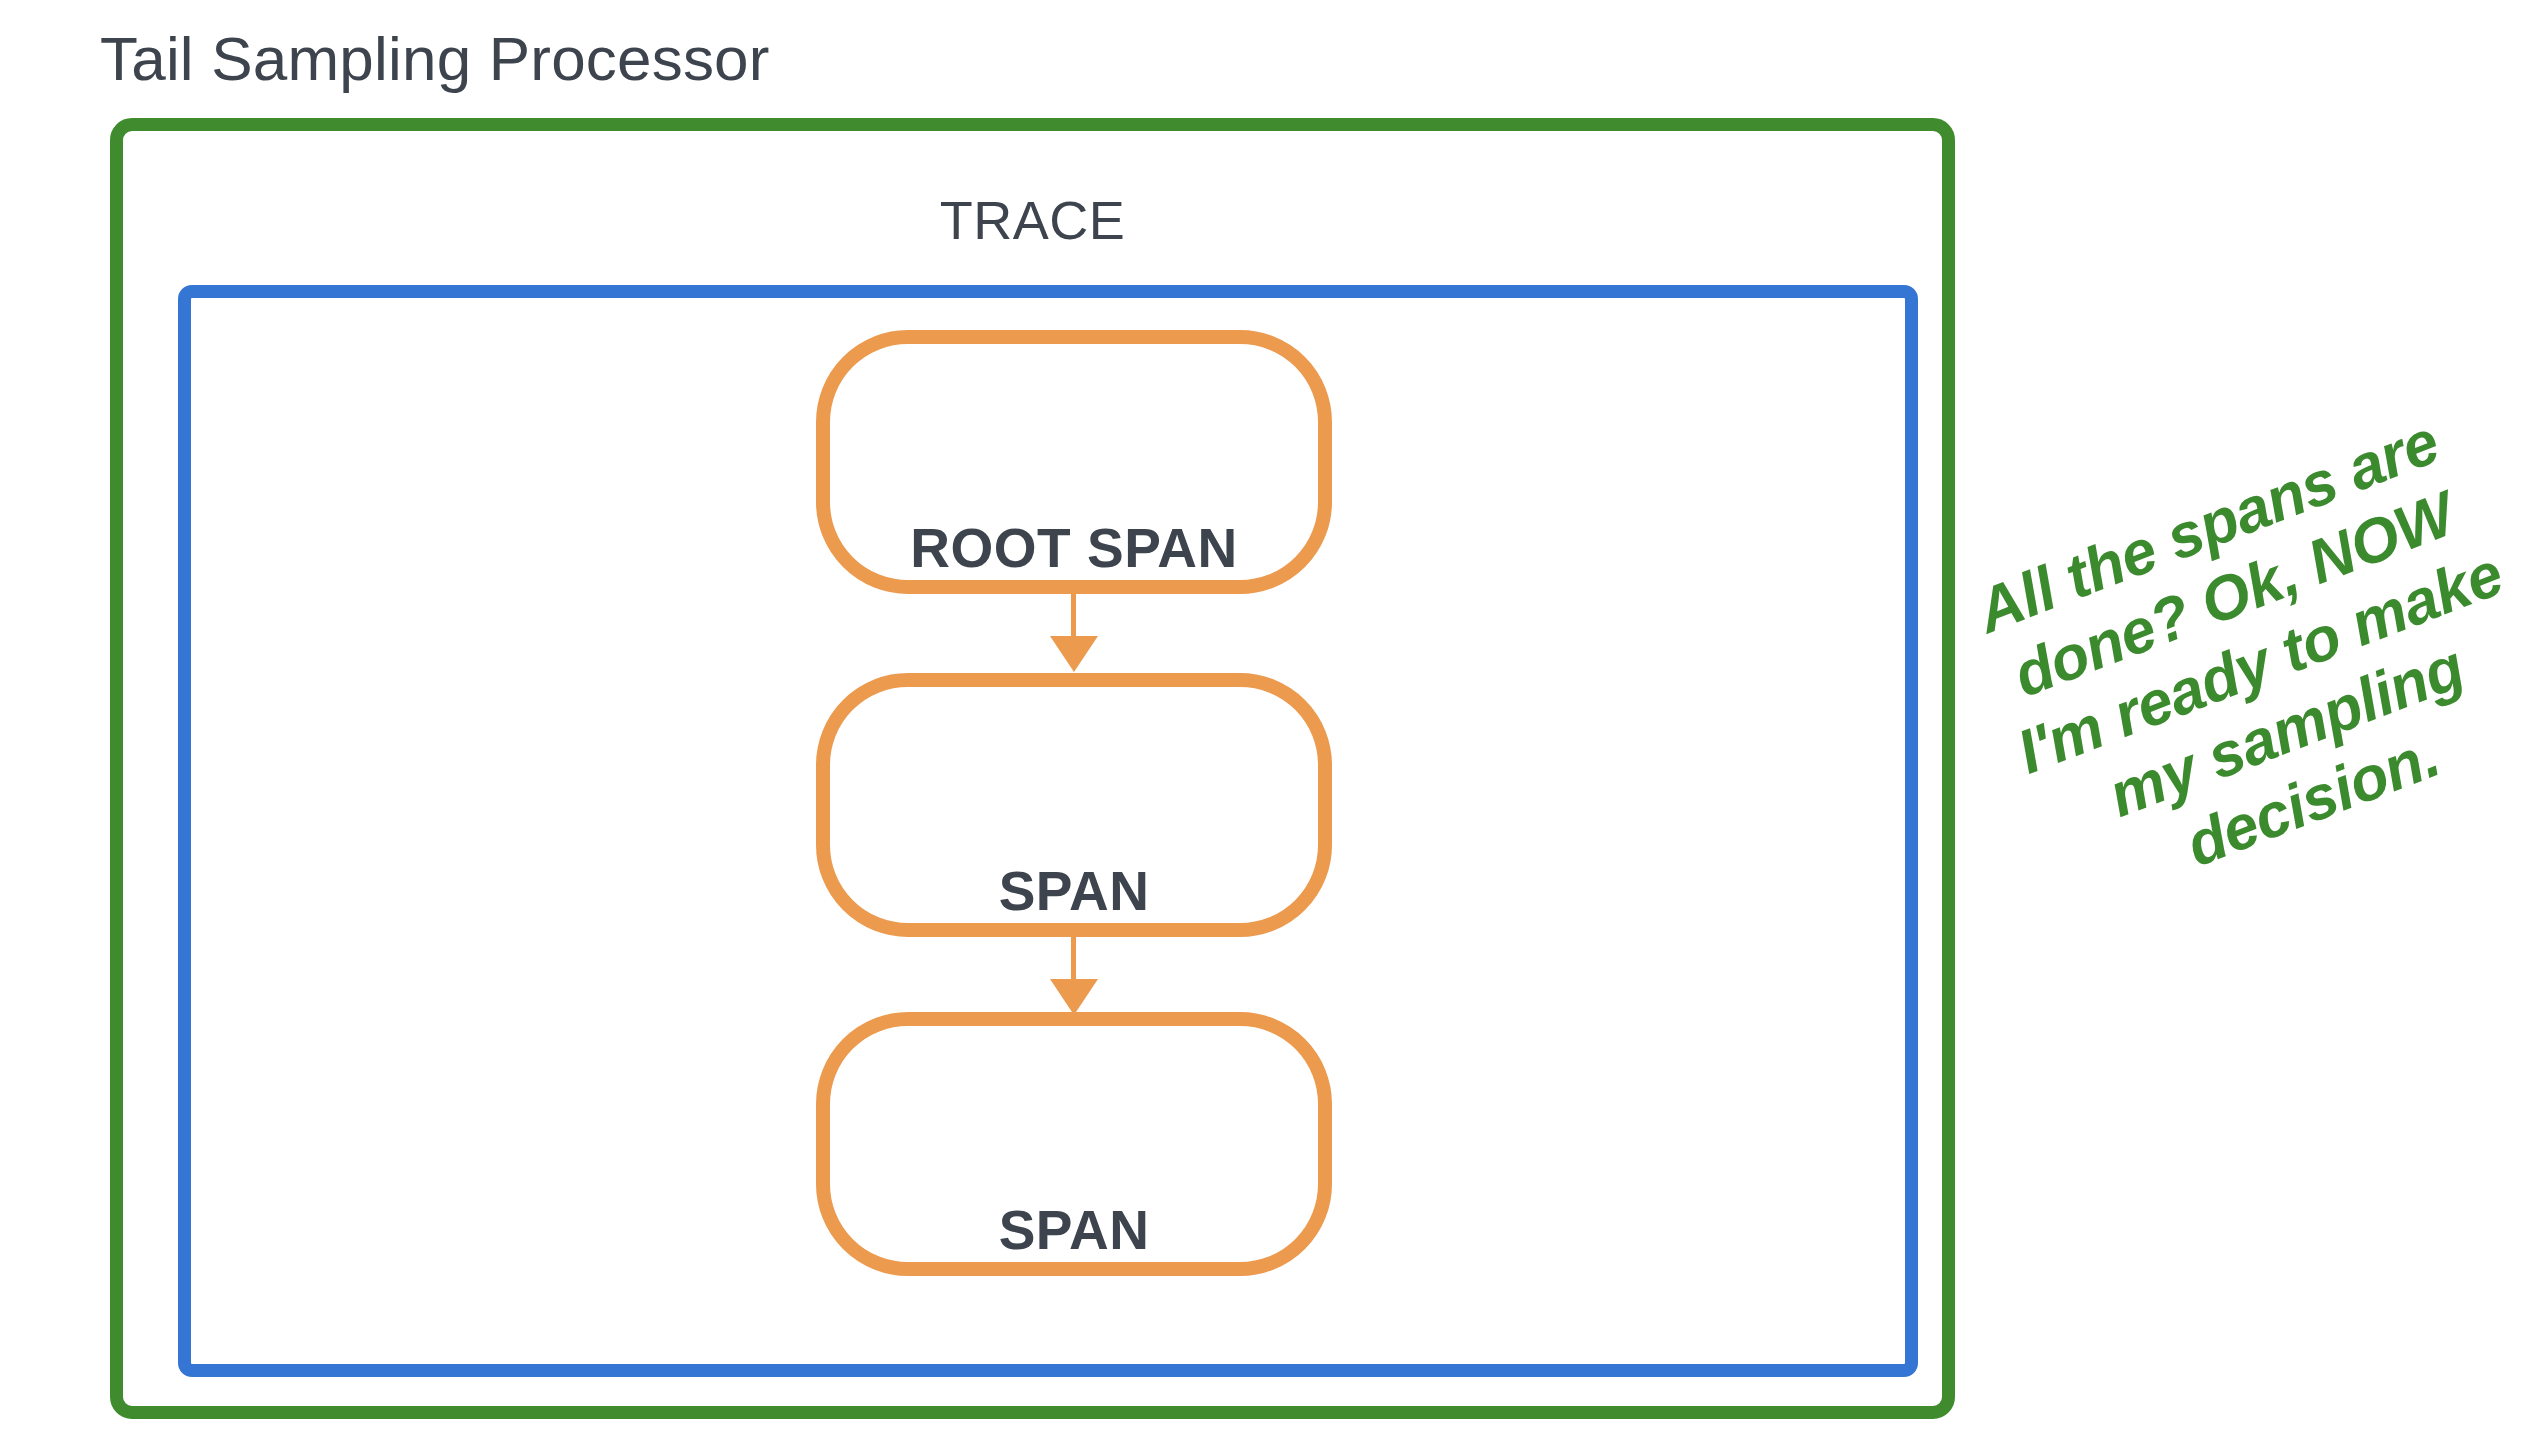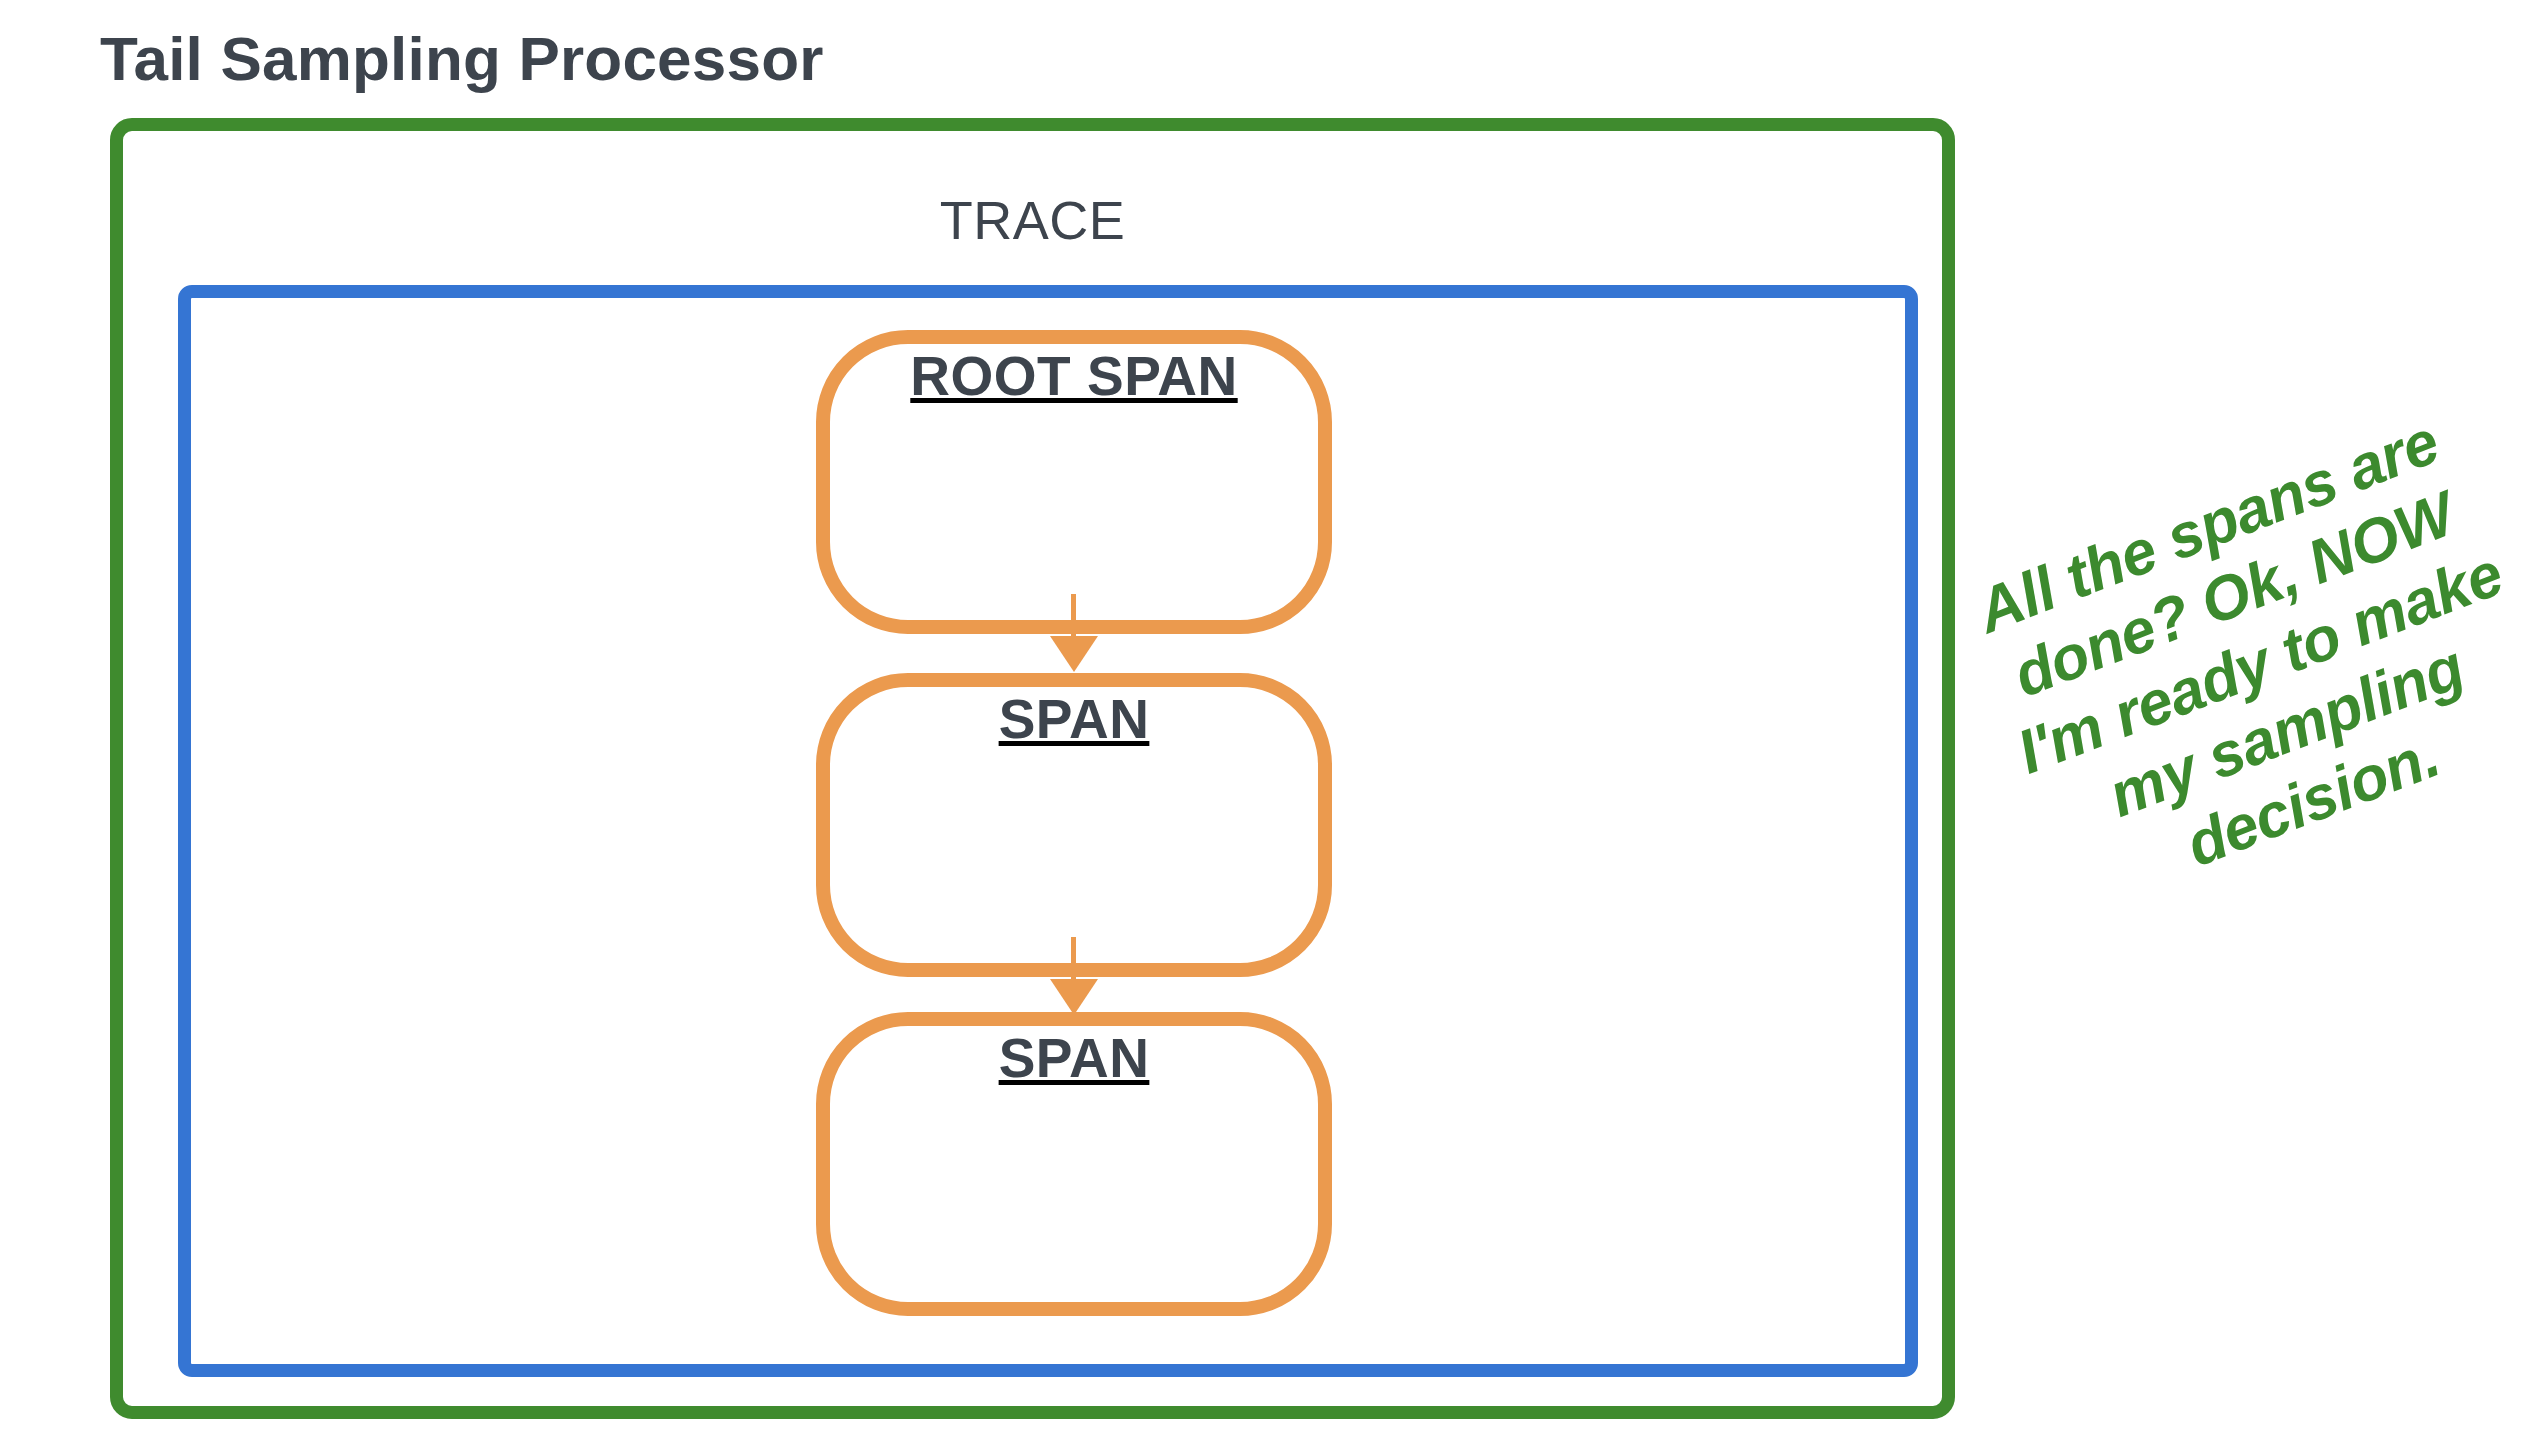--- a/index.html
+++ b/index.html
@@ -18,21 +18,21 @@
     overflow: hidden;
   }
 
   
   .page-title {
     position: absolute;
     left: 100px;
     top: 26px;
     font-size: 62px;
     line-height: 1.05;
-    font-weight: 700;
+    font-weight: 400;
     color: #3d444d;
     white-space: nowrap;
     letter-spacing: 0.2px;
   }
 
   
   .processor-box {
     position: absolute;
     left: 110px;
     top: 118px;
@@ -75,28 +75,27 @@
     position: absolute;
     left: 0;
     top: 0;
     width: 100%;
     height: 100%;
   }
   .span-node {
     position: absolute;
     box-sizing: border-box;
     width: 516px;
-    height: 304px;
+    height: 264px;
     border: 14px solid #eb9a4e;
     border-radius: 92px;
     background: #ffffff;
     display: flex;
-    align-items: flex-start;
+    align-items: flex-end;
     justify-content: center;
-    text-decoration: underline;
   }
   .span-node .span-label {
     font-size: 55px;
     font-weight: bold;
     color: #3d444d;
     letter-spacing: 0.5px;
     white-space: nowrap;
   }
   .span-root  { left: 625px; top: 32px; }
   .span-mid   { left: 625px; top: 375px; }

